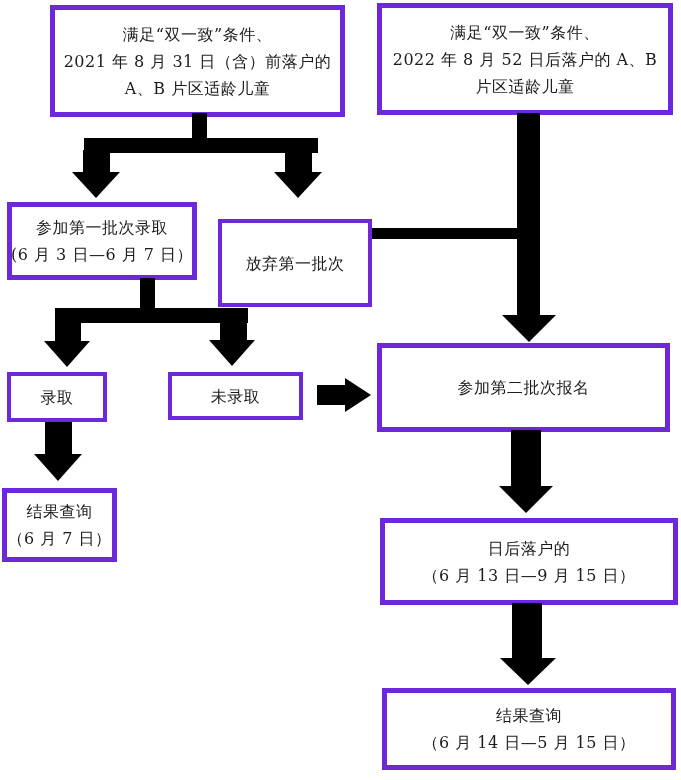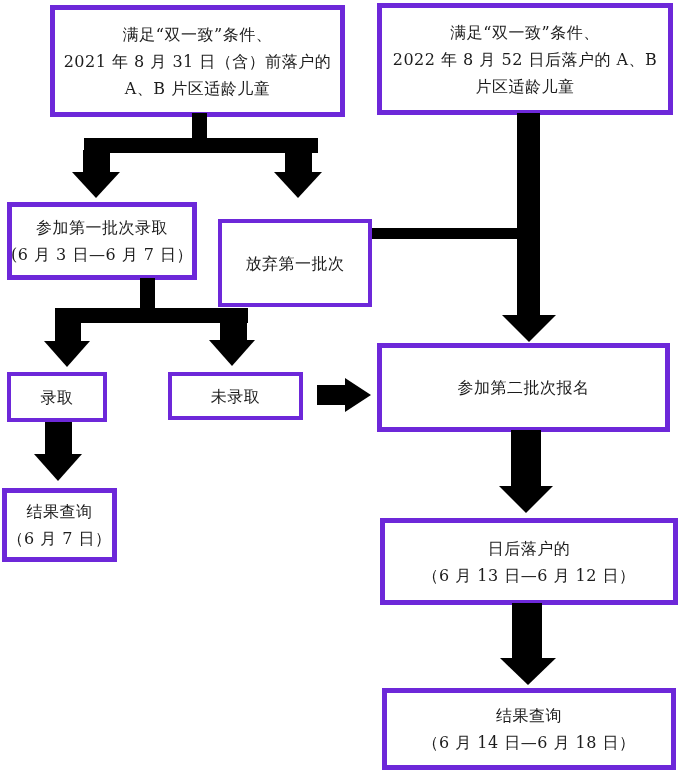--- a/index.html
+++ b/index.html
@@ -129,26 +129,26 @@
     <div class="ln">结果查询</div>
     <div class="ln">（6 月 7 日）</div>
   </div>
 
   <div class="box" id="box-second">
     <div class="ln">参加第二批次报名</div>
   </div>
 
   <div class="box" id="box-computer">
     <div class="ln">日后落户的</div>
-    <div class="ln">（6 月 13 日—6 月 12 日）</div>
+    <div class="ln">（6 月 13 日—9 月 15 日）</div>
   </div>
 
   <div class="box" id="box-result2">
     <div class="ln">结果查询</div>
-    <div class="ln">（6 月 14 日—6 月 18 日）</div>
+    <div class="ln">（6 月 14 日—5 月 15 日）</div>
   </div>
 
   <div class="rect" id="stub-a"></div>
   <div class="rect" id="bar-a"></div>
   <div class="rect" id="shaft-a-left"></div>
   <div class="tri-down" id="head-a-left"></div>
   <div class="rect" id="shaft-a-right"></div>
   <div class="tri-down" id="head-a-right"></div>
 
   <div class="rect" id="stub-fb"></div>

